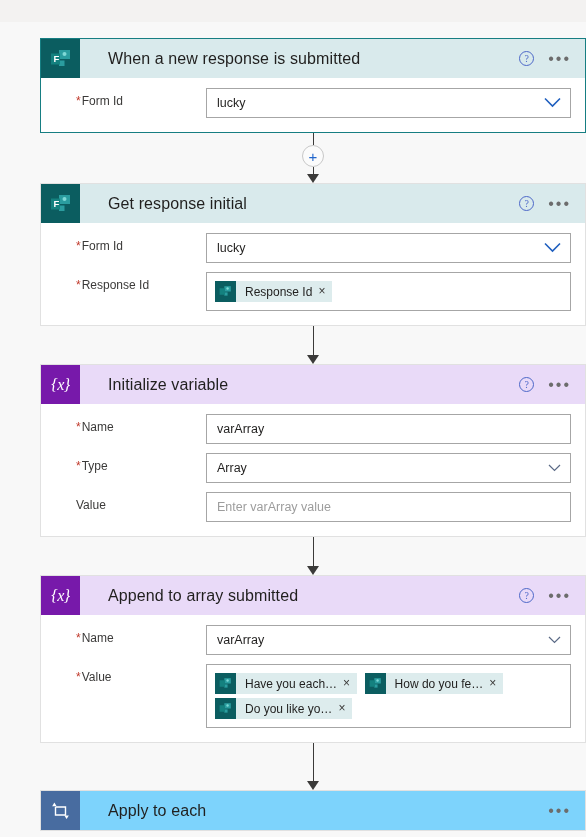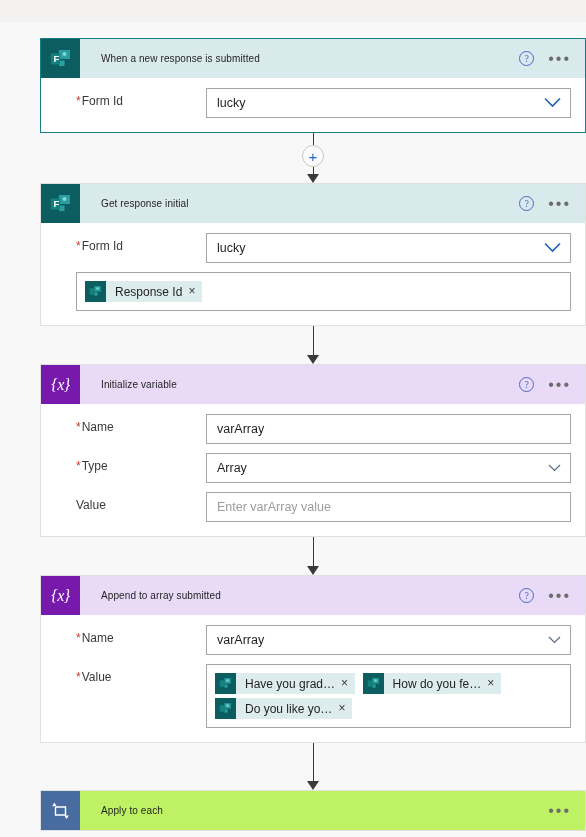--- a/index.html
+++ b/index.html
@@ -45,39 +45,39 @@
     border: 1px solid #167e82;
   }
   .card-header {
     display: flex;
     align-items: center;
     height: 39px;
     position: relative;
   }
   .card-header.forms  { background: #d9eaec; }
   .card-header.varia  { background: #e9daf8; }
-  .card-header.loop   { background: #bef264; }
+  .card-header.loop   { background: #7dd3fc; }
 
   .card-icon {
     width: 39px;
     height: 39px;
     flex: 0 0 39px;
     display: flex;
     align-items: center;
     justify-content: center;
     position: relative;
   }
   .card-icon.forms { background: #0b5d60; }
   .card-icon.varia { background: #7719aa; }
   .card-icon.loop  { background: #486ca0; }
 
   .card-title {
     flex: 1 1 auto;
-    padding-left: 21px;
-    font-size: 10px;
+    padding-left: 28px;
+    font-size: 16px;
     color: #201f1e;
     letter-spacing: .1px;
   }
 
   .hdr-actions {
     display: flex;
     align-items: center;
     gap: 14px;
     padding-right: 14px;
   }
@@ -295,20 +295,21 @@
           <div class="field-control">
             <div class="input-box">lucky</div>
             <span class="chev">
               <svg width="17" height="11" viewBox="0 0 17 11">
                   <path d="M1 1.5 L8.5 9 L16 1.5" stroke="#1f5fbf" stroke-width="1.6" fill="none"></path>
                 </svg>
             </span>
           </div>
         </div>
         <div class="field">
+          <div class="field-label"><span class="req">*</span><span>Response Id</span></div>
           <div class="field-control">
             <div class="input-box token-area">
               <span class="chip">
                 <span class="chip-icon">
                   <svg width="13" height="13" viewBox="0 0 22 22">
                     <rect x="9" y="2" width="11" height="9" fill="#2a9d9f"></rect>
                     <rect x="12.5" y="4" width="4" height="4" rx="2" fill="#7fd9d6"></rect>
                     <rect x="9" y="12.5" width="5.5" height="5.5" fill="#2a9d9f"></rect>
                     <rect x="1" y="5.5" width="9" height="11" fill="#14817f"></rect>
                   </svg>
@@ -399,21 +400,21 @@
             <div class="input-box token-area">
               <span class="chip">
                 <span class="chip-icon">
                   <svg width="13" height="13" viewBox="0 0 22 22">
                     <rect x="9" y="2" width="11" height="9" fill="#2a9d9f"></rect>
                     <rect x="12.5" y="4" width="4" height="4" rx="2" fill="#7fd9d6"></rect>
                     <rect x="9" y="12.5" width="5.5" height="5.5" fill="#2a9d9f"></rect>
                     <rect x="1" y="5.5" width="9" height="11" fill="#14817f"></rect>
                   </svg>
                 </span>
-                <span class="chip-text">Have you grad…</span>
+                <span class="chip-text">Have you each…</span>
                 <span class="chip-x">×</span>
               </span>
               <span class="chip">
                 <span class="chip-icon">
                   <svg width="13" height="13" viewBox="0 0 22 22">
                     <rect x="9" y="2" width="11" height="9" fill="#2a9d9f"></rect>
                     <rect x="12.5" y="4" width="4" height="4" rx="2" fill="#7fd9d6"></rect>
                     <rect x="9" y="12.5" width="5.5" height="5.5" fill="#2a9d9f"></rect>
                     <rect x="1" y="5.5" width="9" height="11" fill="#14817f"></rect>
                   </svg>

